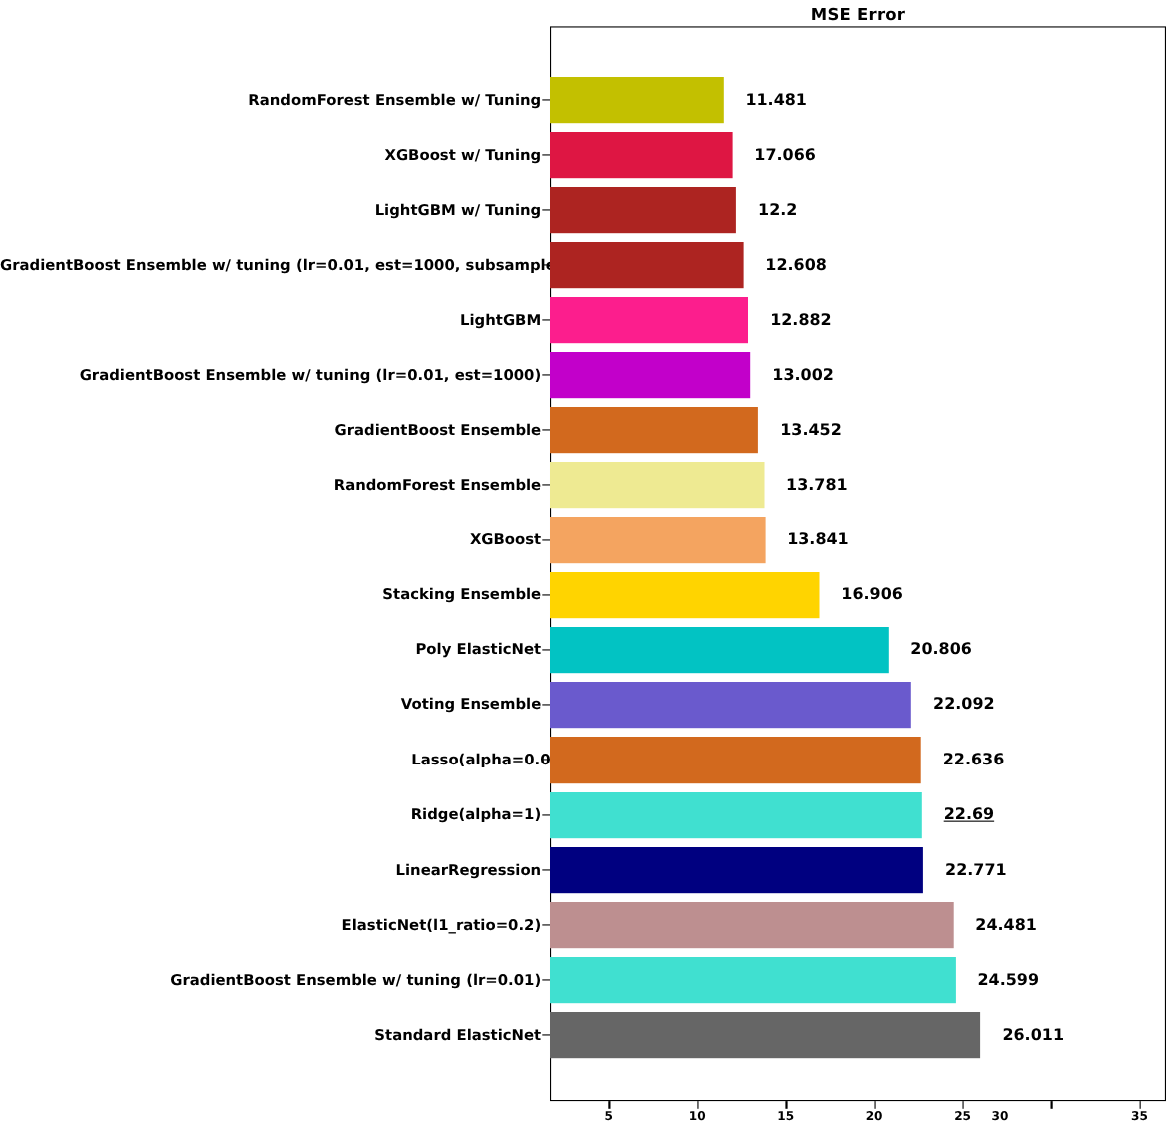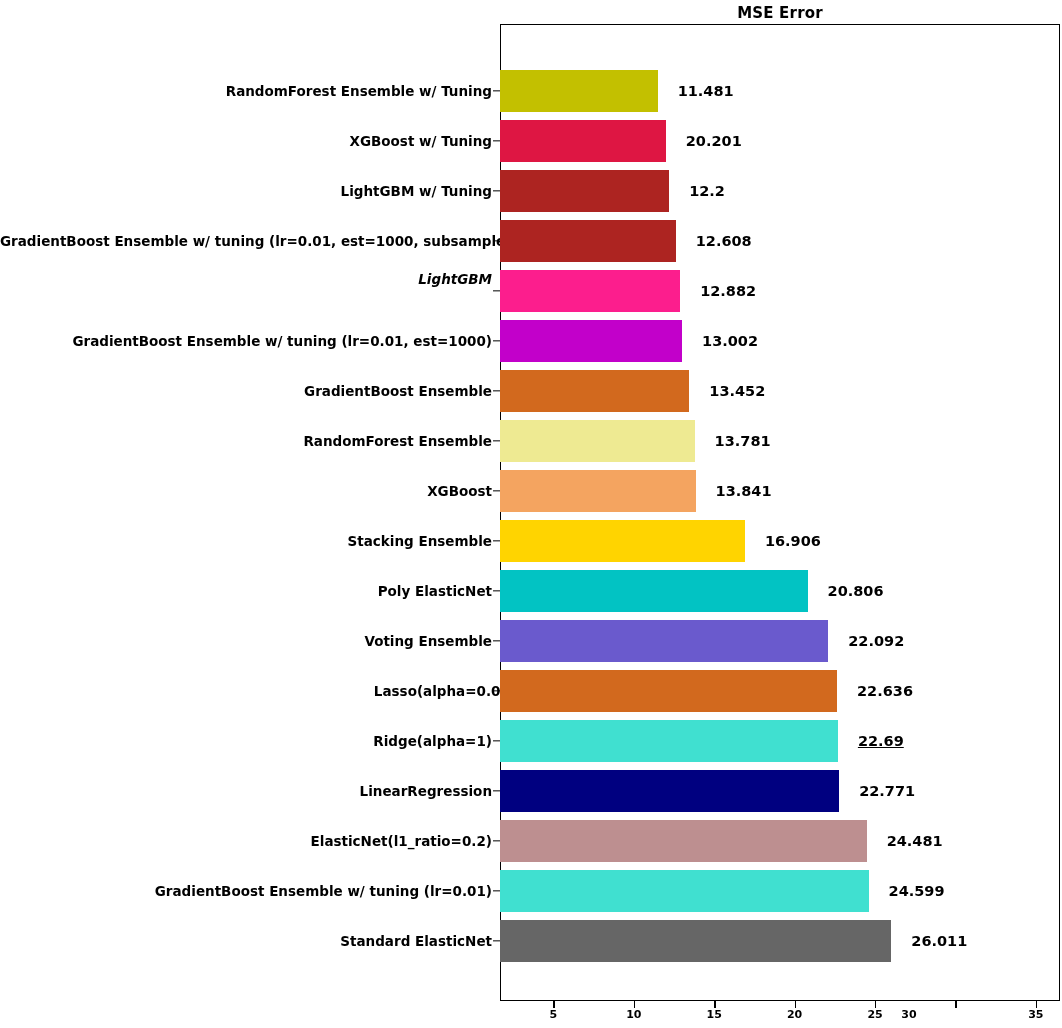--- a/index.html
+++ b/index.html
@@ -139,21 +139,21 @@
 
   <div id="chart-title">MSE Error</div>
 
   <div id="plot-frame"></div>
 
   <div id="ylabels-layer">
       <div class="cat-label" style="top: 91px;">RandomForest Ensemble w/ Tuning</div>
       <div class="cat-label" style="top: 141px;">XGBoost w/ Tuning</div>
       <div class="cat-label" style="top: 191px;">LightGBM w/ Tuning</div>
       <div class="cat-label" style="top: 241px;">GradientBoost Ensemble w/ tuning (lr=0.01, est=1000, subsample=0.7)</div>
-      <div class="cat-label" style="top: 279px; font-style: italic;">LightGBM</div>
+      <div class="cat-label" style="top: 291px;">LightGBM</div>
       <div class="cat-label" style="top: 341px;">GradientBoost Ensemble w/ tuning (lr=0.01, est=1000)</div>
       <div class="cat-label" style="top: 441px;">RandomForest Ensemble</div>
       <div class="cat-label" style="top: 391px;">GradientBoost Ensemble</div>
       <div class="cat-label" style="top: 491px;">XGBoost</div>
       <div class="cat-label" style="top: 541px;">Stacking Ensemble</div>
       <div class="cat-label" style="top: 591px;">Poly ElasticNet</div>
       <div class="cat-label" style="top: 641px;">Voting Ensemble</div>
       <div class="cat-label" style="top: 691px; margin-left: 24px;">Lasso(alpha=0.01)</div>
       <div class="cat-label" style="top: 741px;">Ridge(alpha=1)</div>
       <div class="cat-label" style="top: 791px;">LinearRegression</div>
@@ -162,21 +162,21 @@
       <div class="cat-label" style="top: 941px;">Standard ElasticNet</div>
     </div>
 
   <div id="bars-layer">
       <div class="bar-row" style="top: 46px; width: 560px;">
         <div class="bar-rect" title="RandomForest Ensemble w/ Tuning: 11.481" style="width: 157.627px; background: rgb(195, 192, 0);"></div>
         <div class="bar-value" style="left: 177.627px;">11.481</div>
       </div>
       <div class="bar-row" style="top: 96px; width: 560px;">
         <div class="bar-rect" title="XGBoost w/ Tuning: 11.988" style="width: 165.781px; background: rgb(222, 22, 67);"></div>
-        <div class="bar-value" style="left: 185.781px;">20.201</div>
+        <div class="bar-value" style="left: 185.781px;">17.066</div>
       </div>
       <div class="bar-row" style="top: 146px; width: 560px;">
         <div class="bar-rect" title="LightGBM w/ Tuning: 12.2" style="width: 169.19px; background: rgb(173, 36, 33);"></div>
         <div class="bar-value" style="left: 189.19px;">12.2</div>
       </div>
       <div class="bar-row" style="top: 196px; width: 560px;">
         <div class="bar-rect" title="GradientBoost Ensemble w/ tuning (lr=0.01, est=1000, subsample=0.7): 12.608" style="width: 175.752px; background: rgb(173, 36, 33);"></div>
         <div class="bar-value" style="left: 195.752px;">12.608</div>
       </div>
       <div class="bar-row" style="top: 246px; width: 560px;">

